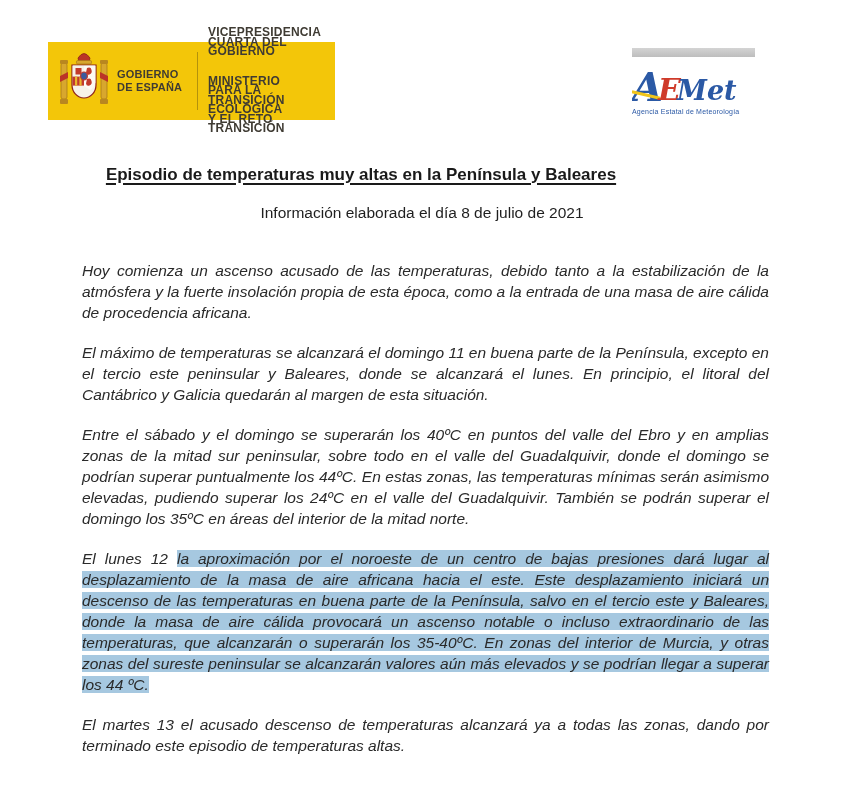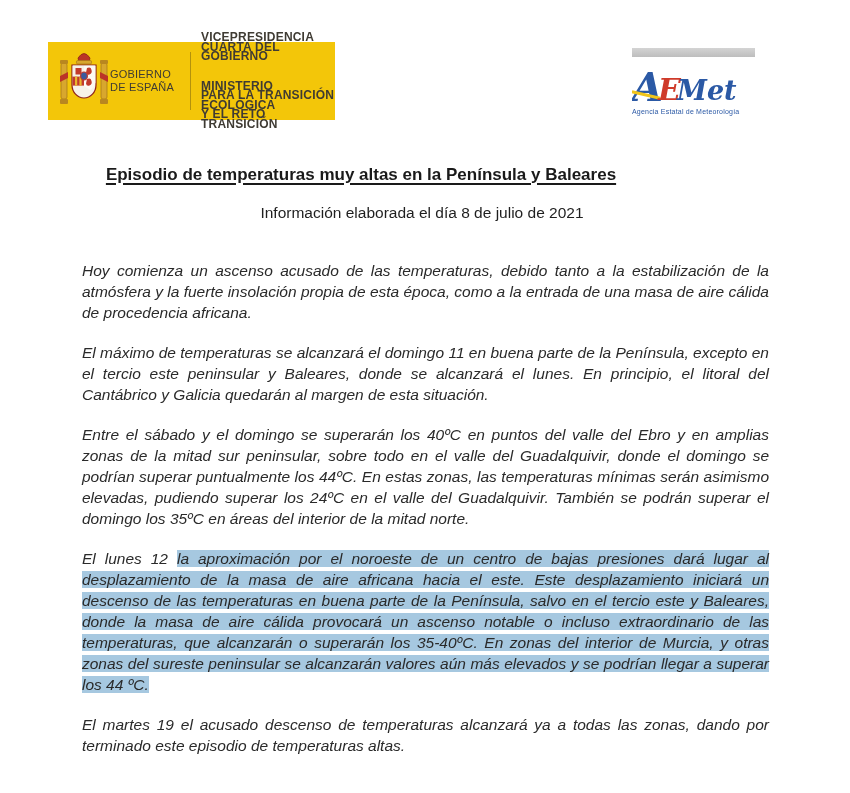--- a/index.html
+++ b/index.html
@@ -23,22 +23,22 @@
   }
 
   
   .gov-logo{
     position:absolute;left:48px;top:42px;width:287px;height:78px;
     background:var(--gov-yellow);
     display:flex;align-items:center;
   }
   .gov-arms{flex:0 0 auto;margin-left:10px;}
   .gov-name{
-    flex:0 0 auto;width:72px;
-    font-weight:normal;font-size:11px;line-height:13px;
+    flex:0 0 auto;margin-left:7px;width:72px;
+    font-weight:bold;font-size:11px;line-height:13px;
     letter-spacing:.2px;color:var(--logo-ink);
   }
   .gov-divider{
     flex:0 0 auto;width:1px;height:58px;background:rgba(60,50,20,.35);
     margin-left:8px;
   }
   .gov-dept{
     flex:1 1 auto;margin-left:10px;
     font-size:12px;line-height:9.5px;font-weight:600;
     letter-spacing:.2px;color:var(--logo-ink);
@@ -135,14 +135,14 @@
 </div>
 
 <div class="doc-title">Episodio de temperaturas muy altas en la Península y Baleares</div>
 <div class="doc-subtitle">Información elaborada el día 8 de julio de 2021</div>
 
 <div class="doc-content">
   <p>Hoy comienza un ascenso acusado de las temperaturas, debido tanto a la estabilización de la atmósfera y la fuerte insolación propia de esta época, como a la entrada de una masa de aire cálida de procedencia africana.</p>
   <p>El máximo de temperaturas se alcanzará el domingo 11 en buena parte de la Península, excepto en el tercio este peninsular y Baleares, donde se alcanzará el lunes. En principio, el litoral del Cantábrico y Galicia quedarán al margen de esta situación.</p>
   <p>Entre el sábado y el domingo se superarán los 40ºC en puntos del valle del Ebro y en amplias zonas de la mitad sur peninsular, sobre todo en el valle del Guadalquivir, donde el domingo se podrían superar puntualmente los 44ºC. En estas zonas, las temperaturas mínimas serán asimismo elevadas, pudiendo superar los 24ºC en el valle del Guadalquivir. También se podrán superar el domingo los 35ºC en áreas del interior de la mitad norte.</p>
   <p><span>El lunes 12 </span><span class="hl">la aproximación por el noroeste de un centro de bajas presiones dará lugar al desplazamiento de la masa de aire africana hacia el este. Este desplazamiento iniciará un descenso de las temperaturas en buena parte de la Península, salvo en el tercio este y Baleares, donde la masa de aire cálida provocará un ascenso notable o incluso extraordinario de las temperaturas, que alcanzarán o superarán los 35-40ºC. En zonas del interior de Murcia, y otras zonas del sureste peninsular se alcanzarán valores aún más elevados y se podrían llegar a superar los 44 ºC.</span></p>
-  <p>El martes 19 el acusado descenso de temperaturas alcanzará ya a todas las zonas, dando por terminado este episodio de temperaturas altas.</p>
+  <p>El martes 13 el acusado descenso de temperaturas alcanzará ya a todas las zonas, dando por terminado este episodio de temperaturas altas.</p>
 </div>
 
 </body></html>

